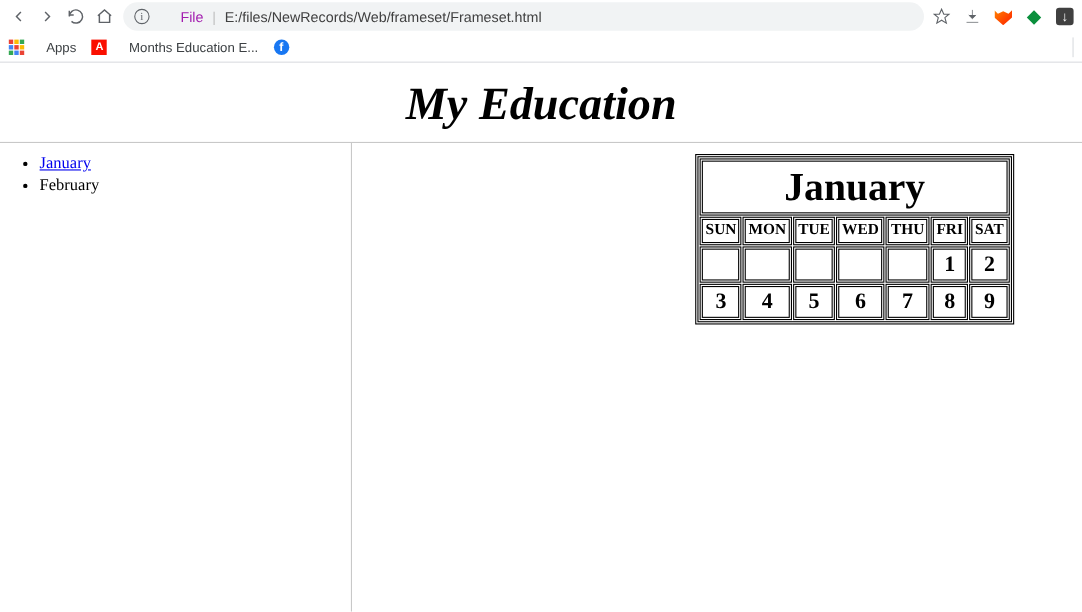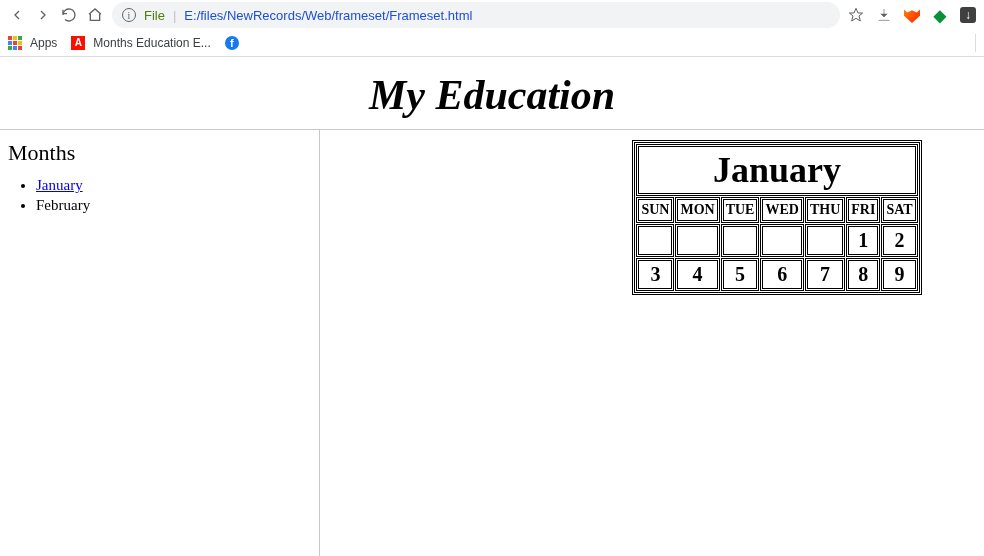--- a/index.html
+++ b/index.html
@@ -4,33 +4,33 @@
   <style>
     * { margin: 0; padding: 0; box-sizing: border-box; }
     body { font-family: "Times New Roman", serif; background: #fff; width: 984px; height: 556px; overflow: hidden; }
 
     
     .toolbar { display: flex; align-items: center; height: 30px; padding: 0 8px; gap: 8px; background: #fff; }
     .tb-icon { width: 18px; height: 18px; display: flex; align-items: center; justify-content: center; cursor: pointer; color: #5f6368; }
     .tb-icon svg { width: 16px; height: 16px; stroke: currentColor; fill: none; stroke-width: 2; }
     .omnibox { flex: 1; height: 26px; background: #f1f3f4; border-radius: 13px; display: flex; align-items: center; padding: 0 10px; gap: 8px; font-family: Arial, sans-serif; font-size: 13px; color: #202124; }
     .omnibox .info { width: 14px; height: 14px; border: 1px solid #5f6368; border-radius: 50%; display: flex; align-items: center; justify-content: center; font-size: 10px; color: #5f6368; font-family: serif; }
-    .omnibox .file-label { color: #4d7c0f; }
+    .omnibox .file-label { color: #a21caf; margin-left: 20px; }
     .omnibox .sep { color: #c0c0c0; }
-    .omnibox .url { color: #1d4ed8; }
+    .omnibox .url { color: #404040; }
     .right-icons { display: flex; align-items: center; gap: 12px; }
     .ri { width: 16px; height: 16px; display: flex; align-items: center; justify-content: center; cursor: pointer; }
     .star svg { stroke: #5f6368; fill: none; stroke-width: 1.5; }
     .dl svg { stroke: #5f6368; fill: #5f6368; }
     .fox { width: 16px; height: 16px; background: linear-gradient(135deg,#ff8a00,#ff3d00 70%); clip-path: polygon(50% 100%, 0 55%, 0 15%, 20% 35%, 50% 20%, 80% 35%, 100% 15%, 100% 55%); }
     .green { color: #0a8f3c; font-weight: bold; font-size: 16px; }
     .dark { width: 16px; height: 16px; background: #404040; border-radius: 3px; display:flex; align-items:center; justify-content:center; color:#fff; font-size:12px; }
 
     .bookmarks { display: flex; align-items: center; height: 26px; padding: 0 8px; gap: 14px; font-family: Arial, sans-serif; font-size: 12px; color: #3c4043; }
-    .bm { display: flex; align-items: center; gap: 8px; cursor: pointer; }
+    .bm { display: flex; align-items: center; gap: 20px; cursor: pointer; }
     .apps-ico { width: 14px; height: 14px; display: grid; grid-template-columns: repeat(3,1fr); grid-template-rows: repeat(3,1fr); gap: 1px; }
     .apps-ico span:nth-child(1){background:#ea4335}.apps-ico span:nth-child(2){background:#fbbc04}.apps-ico span:nth-child(3){background:#34a853}
     .apps-ico span:nth-child(4){background:#4285f4}.apps-ico span:nth-child(5){background:#ea4335}.apps-ico span:nth-child(6){background:#fbbc04}
     .apps-ico span:nth-child(7){background:#34a853}.apps-ico span:nth-child(8){background:#4285f4}.apps-ico span:nth-child(9){background:#ea4335}
     .adobe-ico { width: 14px; height: 14px; background: #fa0f00; position: relative; }
     .adobe-ico::after { content:"A"; position:absolute; inset:0; color:#fff; font-size:10px; font-weight:bold; text-align:center; line-height:14px; font-family:Arial; }
     .fb-ico { width: 14px; height: 14px; background:#1877f2; border-radius:50%; color:#fff; font-size:11px; font-weight:bold; font-family:Arial; display:flex; align-items:center; justify-content:center; }
     .bm-divider { margin-left:auto; width:1px; height:18px; background:#dadce0; }
 
     .hr { height: 1px; background: #dadce0; }
@@ -138,21 +138,20 @@
 
 <div class="hr"></div>
 
 <div class="header">
   <div class="title">My Education</div>
 </div>
 <div class="hr2"></div>
 
 <div class="frames">
   <div class="left">
-    <h3>Months</h3>
     <ul>
       <li><a href="#">January</a></li>
       <li><span>February</span></li>
     </ul>
   </div>
   <div class="right">
     <div class="cal-wrap">
       <table class="cal">
         <tbody>
             <tr>

